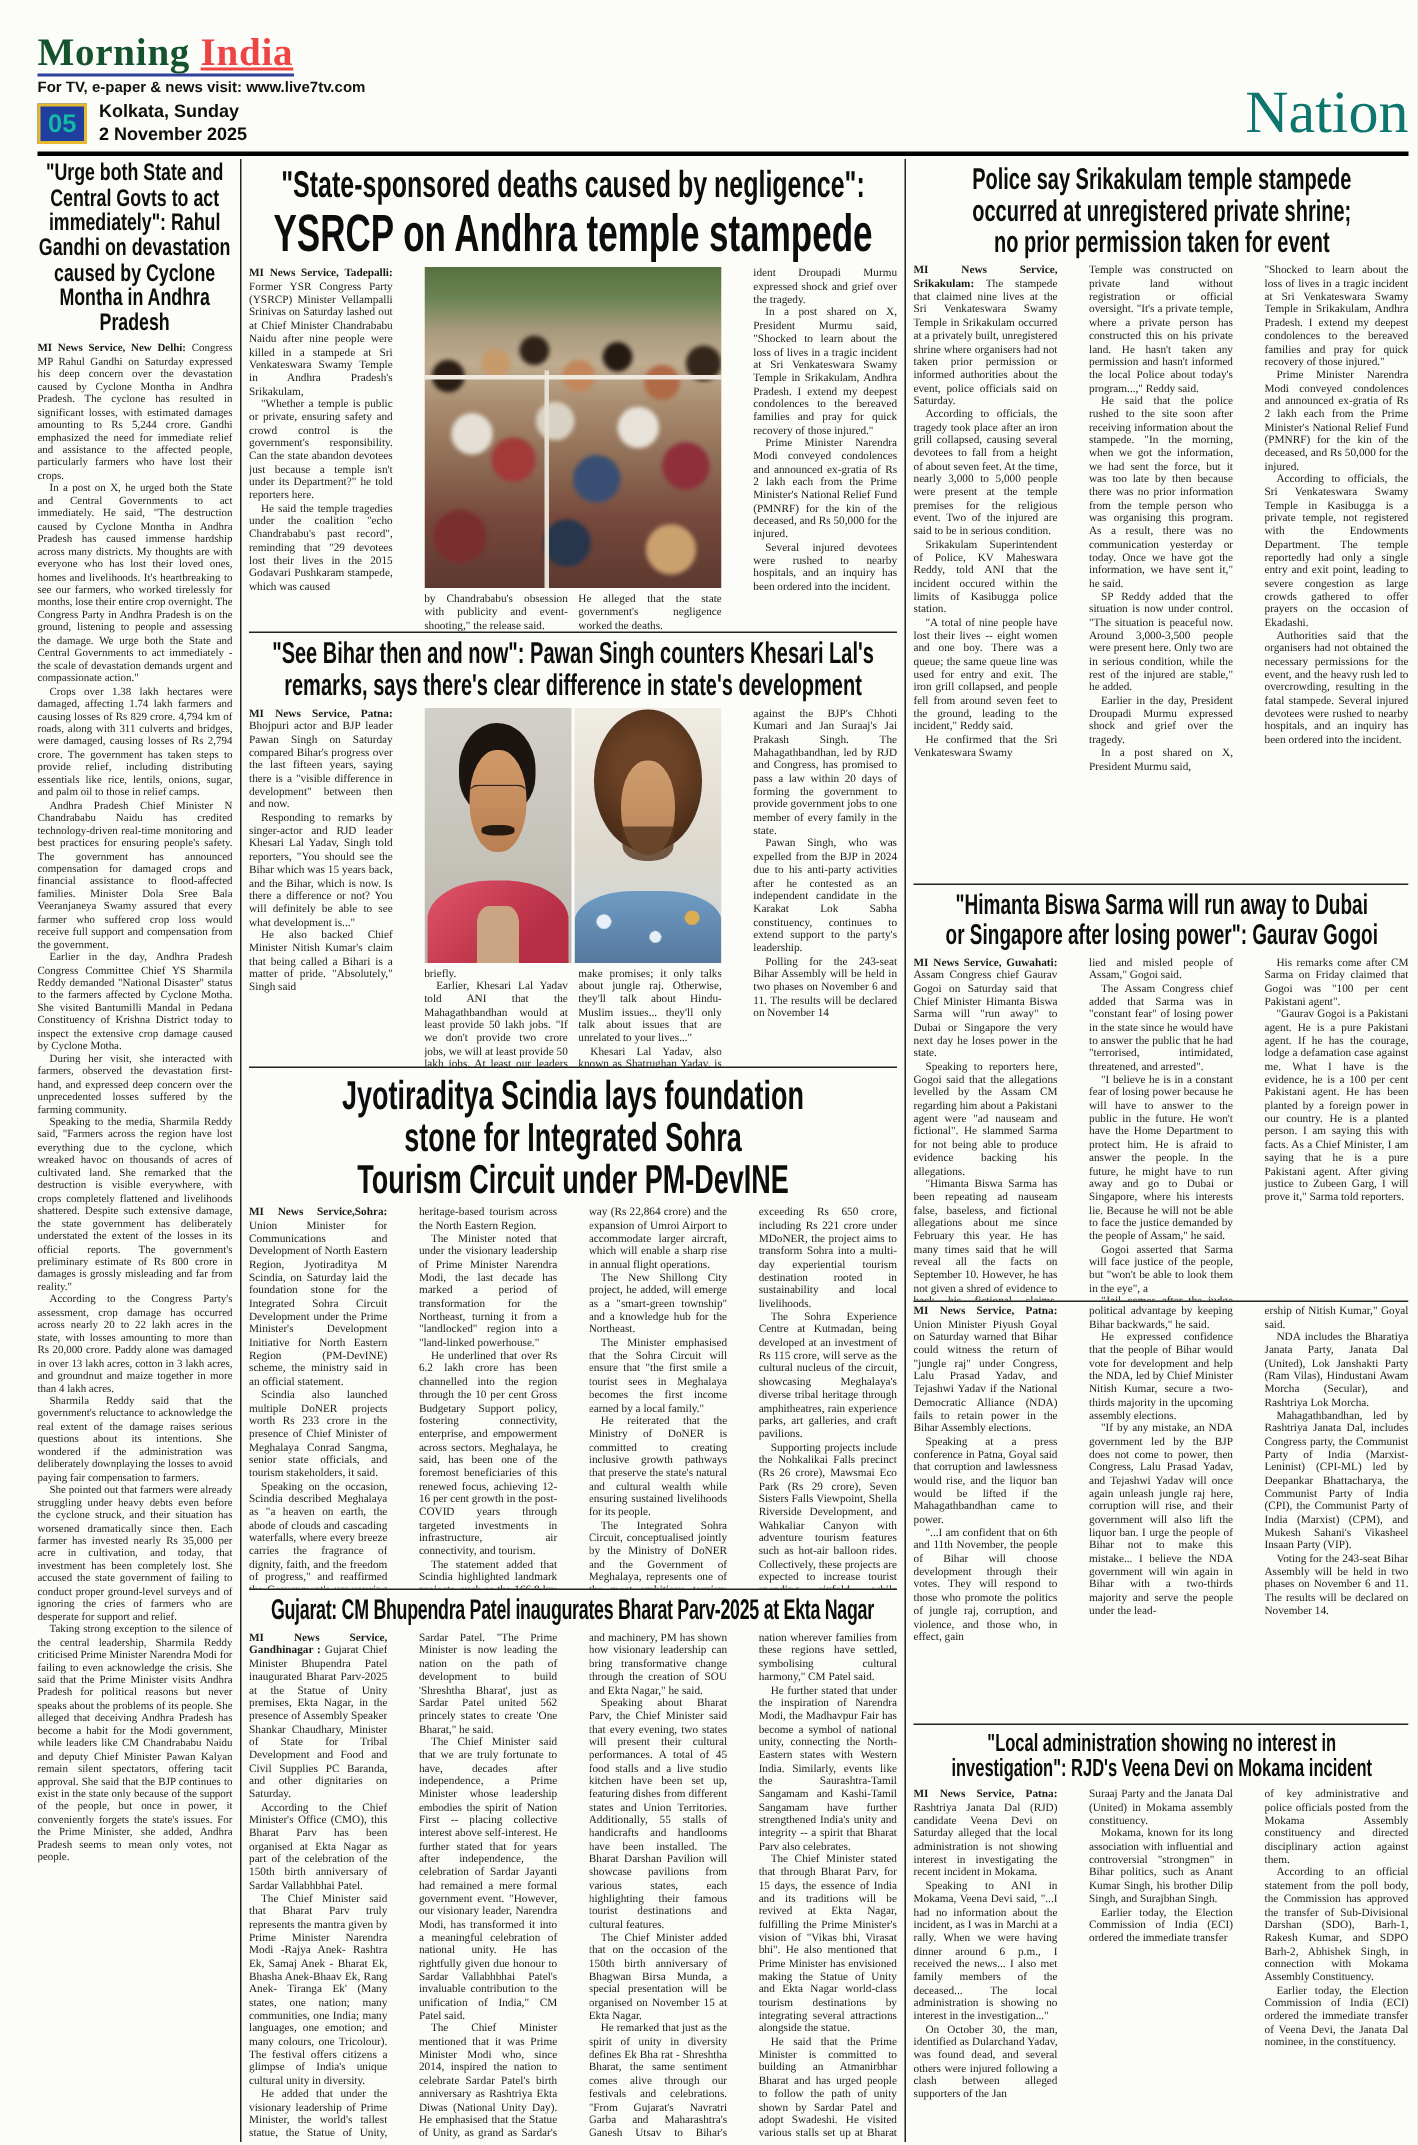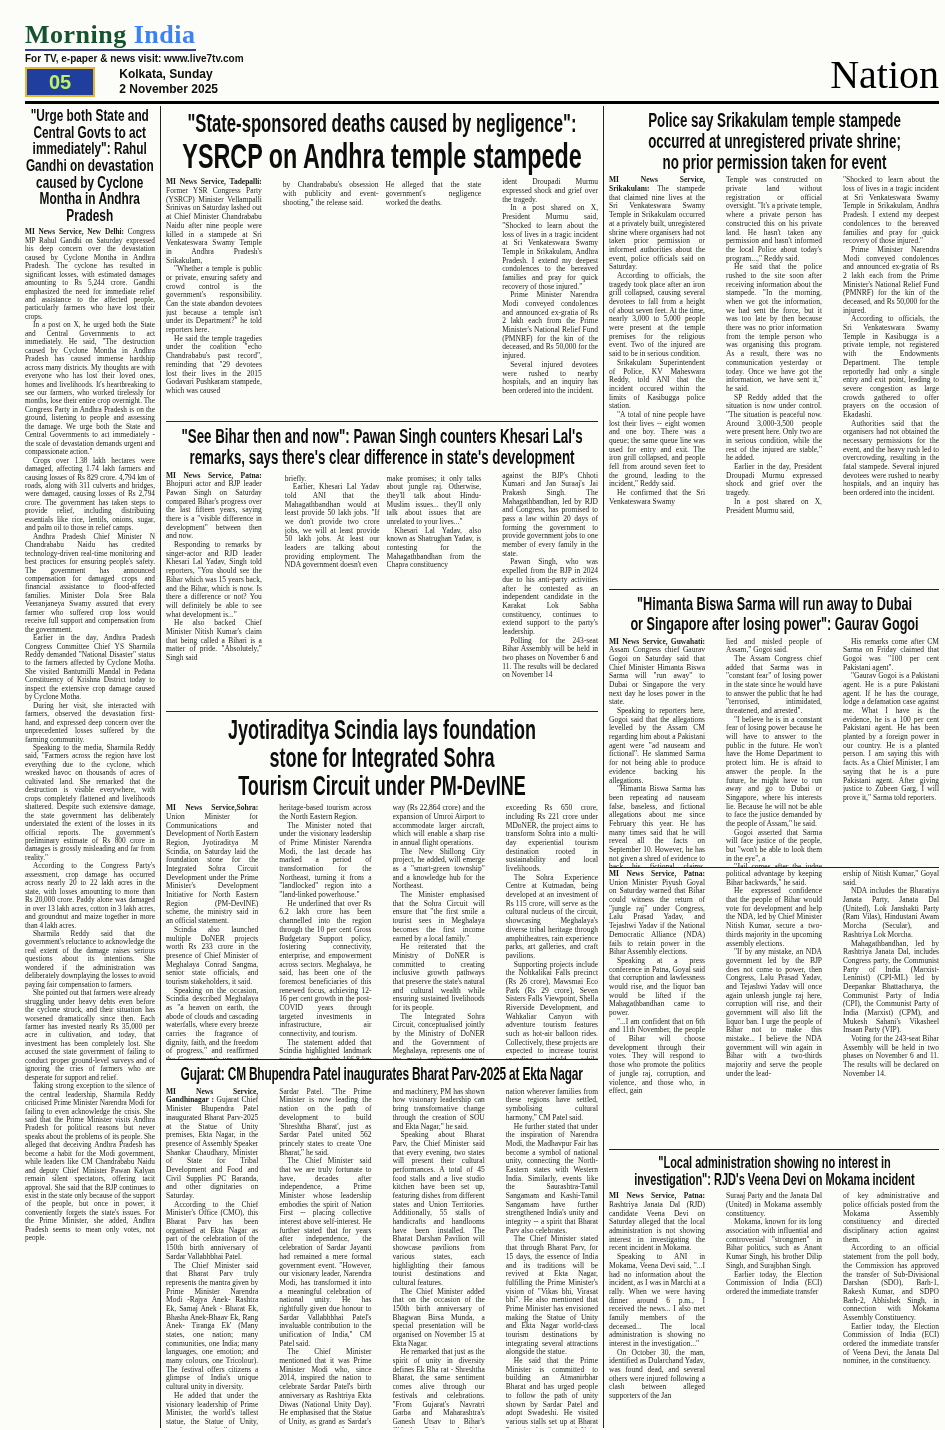--- a/index.html
+++ b/index.html
@@ -4,27 +4,27 @@
 <style>
   html,body{margin:0;padding:0;background:#e9e9e9;}
   .page{position:relative;width:945px;height:1430px;margin:0 auto;background:#fcfcf9;
         box-sizing:border-box;padding:0 6px 0 25px;overflow:hidden;
         font-family:"Liberation Serif", serif;color:#1a1a1a;}
   
   .mast{display:flex;justify-content:space-between;align-items:flex-end;margin-top:30px;height:67px;}
   .mast-left{display:flex;flex-direction:column;}
   .logo{font-family:"Liberation Serif",serif;font-weight:bold;font-size:26px;line-height:1;
         letter-spacing:.5px;border-bottom:2px solid #30409d;display:inline-block;width:max-content;padding-bottom:1px;}
-  .logo .m{color:#14532d;} .logo .i{color:#3b82f6;}
+  .logo .m{color:#14532d;} .logo .i{color:#ef4444;text-decoration:underline;}
   .tagline{font-family:"Liberation Sans",sans-serif;font-weight:bold;font-size:10px;color:#111;margin-top:2px;}
   .badge-row{display:flex;align-items:center;margin-top:3px;}
-  .page-badge{background:#1f3e9e;border:2px solid #e6b830;color:#bef264;font-family:"Liberation Sans",sans-serif;
-        font-weight:bold;font-size:20px;line-height:1;padding:3px 22px;}
-  .dateblock{font-family:"Liberation Sans",sans-serif;font-weight:bold;font-size:12px;line-height:1.25;margin-left:24px;color:#0d0d0d;}
-  .section-name{font-family:"Liberation Serif",serif;font-size:40px;line-height:1;color:#000000;padding-bottom:2px;}
+  .page-badge{background:#1f3e9e;border:2px solid #e6b830;color:#14b8a6;font-family:"Liberation Sans",sans-serif;
+        font-weight:bold;font-size:17px;line-height:1;padding:3px 5px;}
+  .dateblock{font-family:"Liberation Sans",sans-serif;font-weight:bold;font-size:12px;line-height:1.25;margin-left:8px;color:#0d0d0d;}
+  .section-name{font-family:"Liberation Serif",serif;font-size:40px;line-height:1;color:#0f766e;padding-bottom:2px;}
   .mast-rule{border:0;border-top:3px solid #000;margin:4px 0 0 0;}
   
   .content{display:flex;height:1322px;margin-top:2px;}
   .rail{width:130px;flex:0 0 130px;padding-right:5px;border-right:1px solid #222;overflow:hidden;}
   .centercol{width:432px;flex:0 0 432px;padding:0 5px;border-right:1px solid #222;display:flex;flex-direction:column;overflow:hidden;}
   .rightcol{flex:1;padding-left:5px;display:flex;flex-direction:column;overflow:hidden;}
   .story{box-sizing:border-box;display:flex;flex-direction:column;overflow:hidden;padding-top:2px;}
   .rule-top{border-top:1.5px solid #222;}
   .h-ysrcp{height:315px;} .h-pawan{height:290px;} .h-scindia{height:348px;} .h-gujarat{height:369px;}
   .h-police{height:483px;} .h-gogoi{height:278px;} .h-goyal{height:282px;} .h-veena{height:279px;}
@@ -36,21 +36,21 @@
   .sq160{display:block;width:160%;margin-left:-30%;transform:scaleX(.625);transform-origin:center top;}
   .balance{text-wrap:balance;}
   .nowrap{white-space:nowrap;}
   
   .cols{flex:1;display:flex;gap:21px;overflow:hidden;}
   .col{flex:1;overflow:hidden;text-align:justify;font-size:7.5px;line-height:1.16;hyphens:auto;}
   .rail .col{font-size:7.3px;}
   .para{margin:0;}
   .ind{text-indent:8px;}
   .byline{font-weight:bold;}
-  .mid{flex:2.07;display:flex;overflow:hidden;}
+  .mid{flex:2.07;display:flex;flex-direction:column;overflow:hidden;}
   .subcols{flex:1;display:flex;gap:7px;overflow:hidden;margin-top:3px;}
   .subcols .col{flex:1;}
   
   .photo{position:relative;overflow:hidden;flex:0 0 auto;}
   .photo-stampede{height:214px;background:
      linear-gradient(180deg,#55713f 0%,#6d8455 10%,#a99a7e 20%,#c0ac90 30%,#a78a6e 44%,#8d6a53 62%,#77493d 78%,#5c392f 100%);}
   .photo-stampede::before{content:"";position:absolute;inset:0;filter:blur(1.3px);background-image:
      radial-gradient(circle 11px at 8% 34%,#2a1d14 97%,transparent),
      radial-gradient(circle 14px at 16% 52%,#e5e0d6 97%,transparent),
      radial-gradient(circle 10px at 24% 30%,#c79a6c 97%,transparent),

